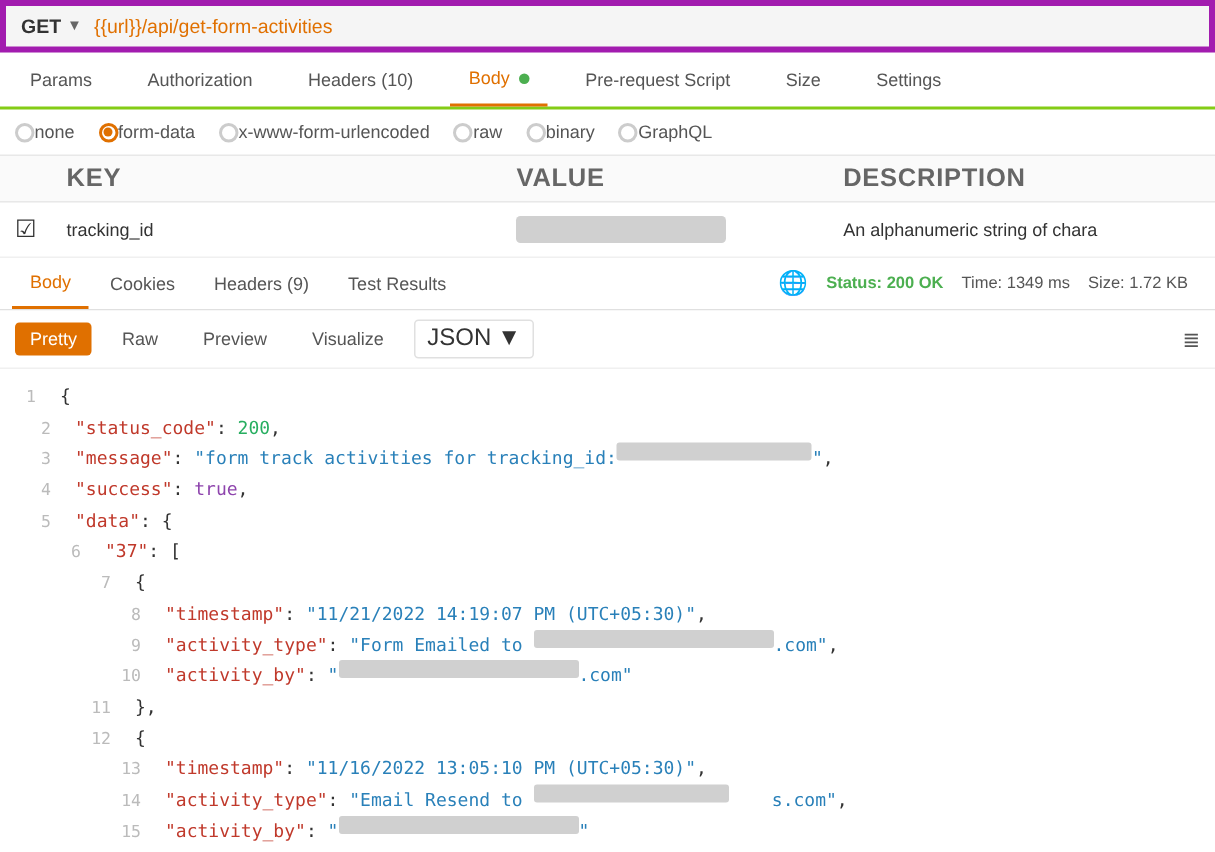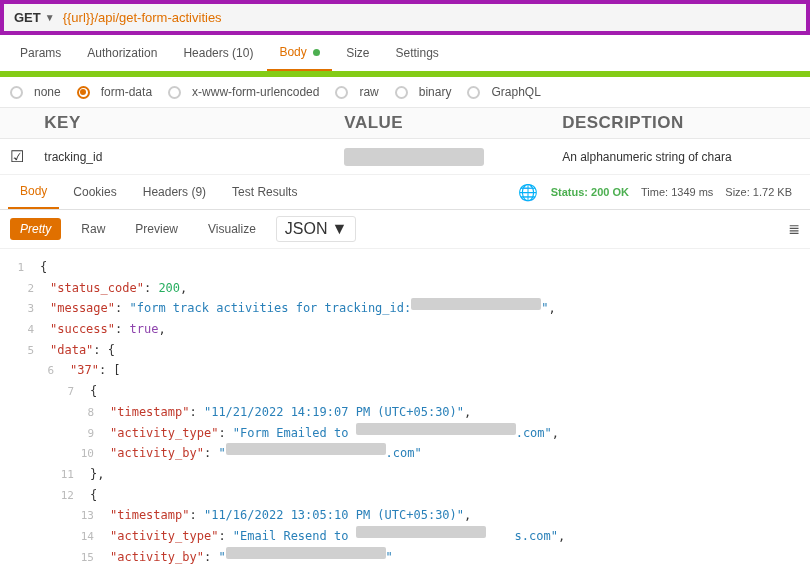--- a/index.html
+++ b/index.html
@@ -19,23 +19,23 @@
       font-weight: 600; font-size: 13px; color: #333;
       cursor: pointer;
     }
     .chevron { font-size: 10px; color: #666; }
     .url-text { color: #e07000; font-size: 13px; flex: 1; }
 
     
     .tab-bar {
       display: flex;
       align-items: center;
-      border-bottom: 6px solid #84cc16;
+      border-bottom: 2px solid #84cc16;
       padding: 0 8px;
-      gap: 2px;
+      gap: 13px;
     }
     .tab {
       padding: 10px 12px;
       cursor: pointer;
       font-size: 12px;
       color: #555;
       position: relative;
       white-space: nowrap;
     }
     .tab.active {
@@ -48,21 +48,21 @@
       margin-left: 3px; vertical-align: middle;
     }
 
     
     .body-type-bar {
       display: flex; align-items: center; gap: 16px;
       padding: 8px 10px;
       border-bottom: 1px solid #e8e8e8;
       font-size: 12px;
     }
-    .radio-option { display: flex; align-items: center; gap: 11px; cursor: pointer; color: #555; }
+    .radio-option { display: flex; align-items: center; gap: 0; cursor: pointer; color: #555; }
     .radio-circle {
       width: 13px; height: 13px; border-radius: 50%;
       border: 2px solid #ccc; background: #fff;
       display: flex; align-items: center; justify-content: center;
     }
     .radio-circle.selected { border-color: #e07000; }
     .radio-circle.selected::after {
       content: ''; width: 6px; height: 6px; border-radius: 50%; background: #e07000;
     }
 
@@ -127,21 +127,21 @@
       display: flex; align-items: center; gap: 10px;
       padding: 6px 10px;
       border-bottom: 1px solid #f0f0f0;
       background: #fff;
     }
     .fmt-btn {
       padding: 4px 10px; border-radius: 3px; cursor: pointer;
       font-size: 12px; color: #555;
       border: none; background: transparent;
     }
-    .fmt-btn.active { background: #e07000; color: #fff; border-radius: 3px; font-style: italic; }
+    .fmt-btn.active { background: #e07000; color: #fff; border-radius: 3px; }
     .fmt-select {
       display: flex; align-items: center; gap: 4px;
       border: 1px solid #e0e0e0; border-radius: 3px;
       padding: 3px 8px; font-size: 16px; cursor: pointer;
       color: #333;
     }
     .sort-icon { margin-left: auto; font-size: 14px; cursor: pointer; color: #555; }
 
     
     .json-viewer {
@@ -187,20 +187,21 @@
     <span class="chevron">▼</span>
   </div>
   <span class="url-text">{{url}}/api/get-form-activities</span>
 </div>
 
 <div class="tab-bar">
   <div class="tab">Params</div>
   <div class="tab">Authorization</div>
   <div class="tab">Headers <span>(10)</span></div>
   <div class="tab active">Body <span class="dot"></span></div>
+  <div class="tab">Pre-request Script</div>
   <div class="tab">Size</div>
   <div class="tab">Settings</div>
 </div>
 
 <div class="body-type-bar">
   <label class="radio-option">
     <div class="radio-circle"></div>
     <span>none</span>
   </label>
   <label class="radio-option">

